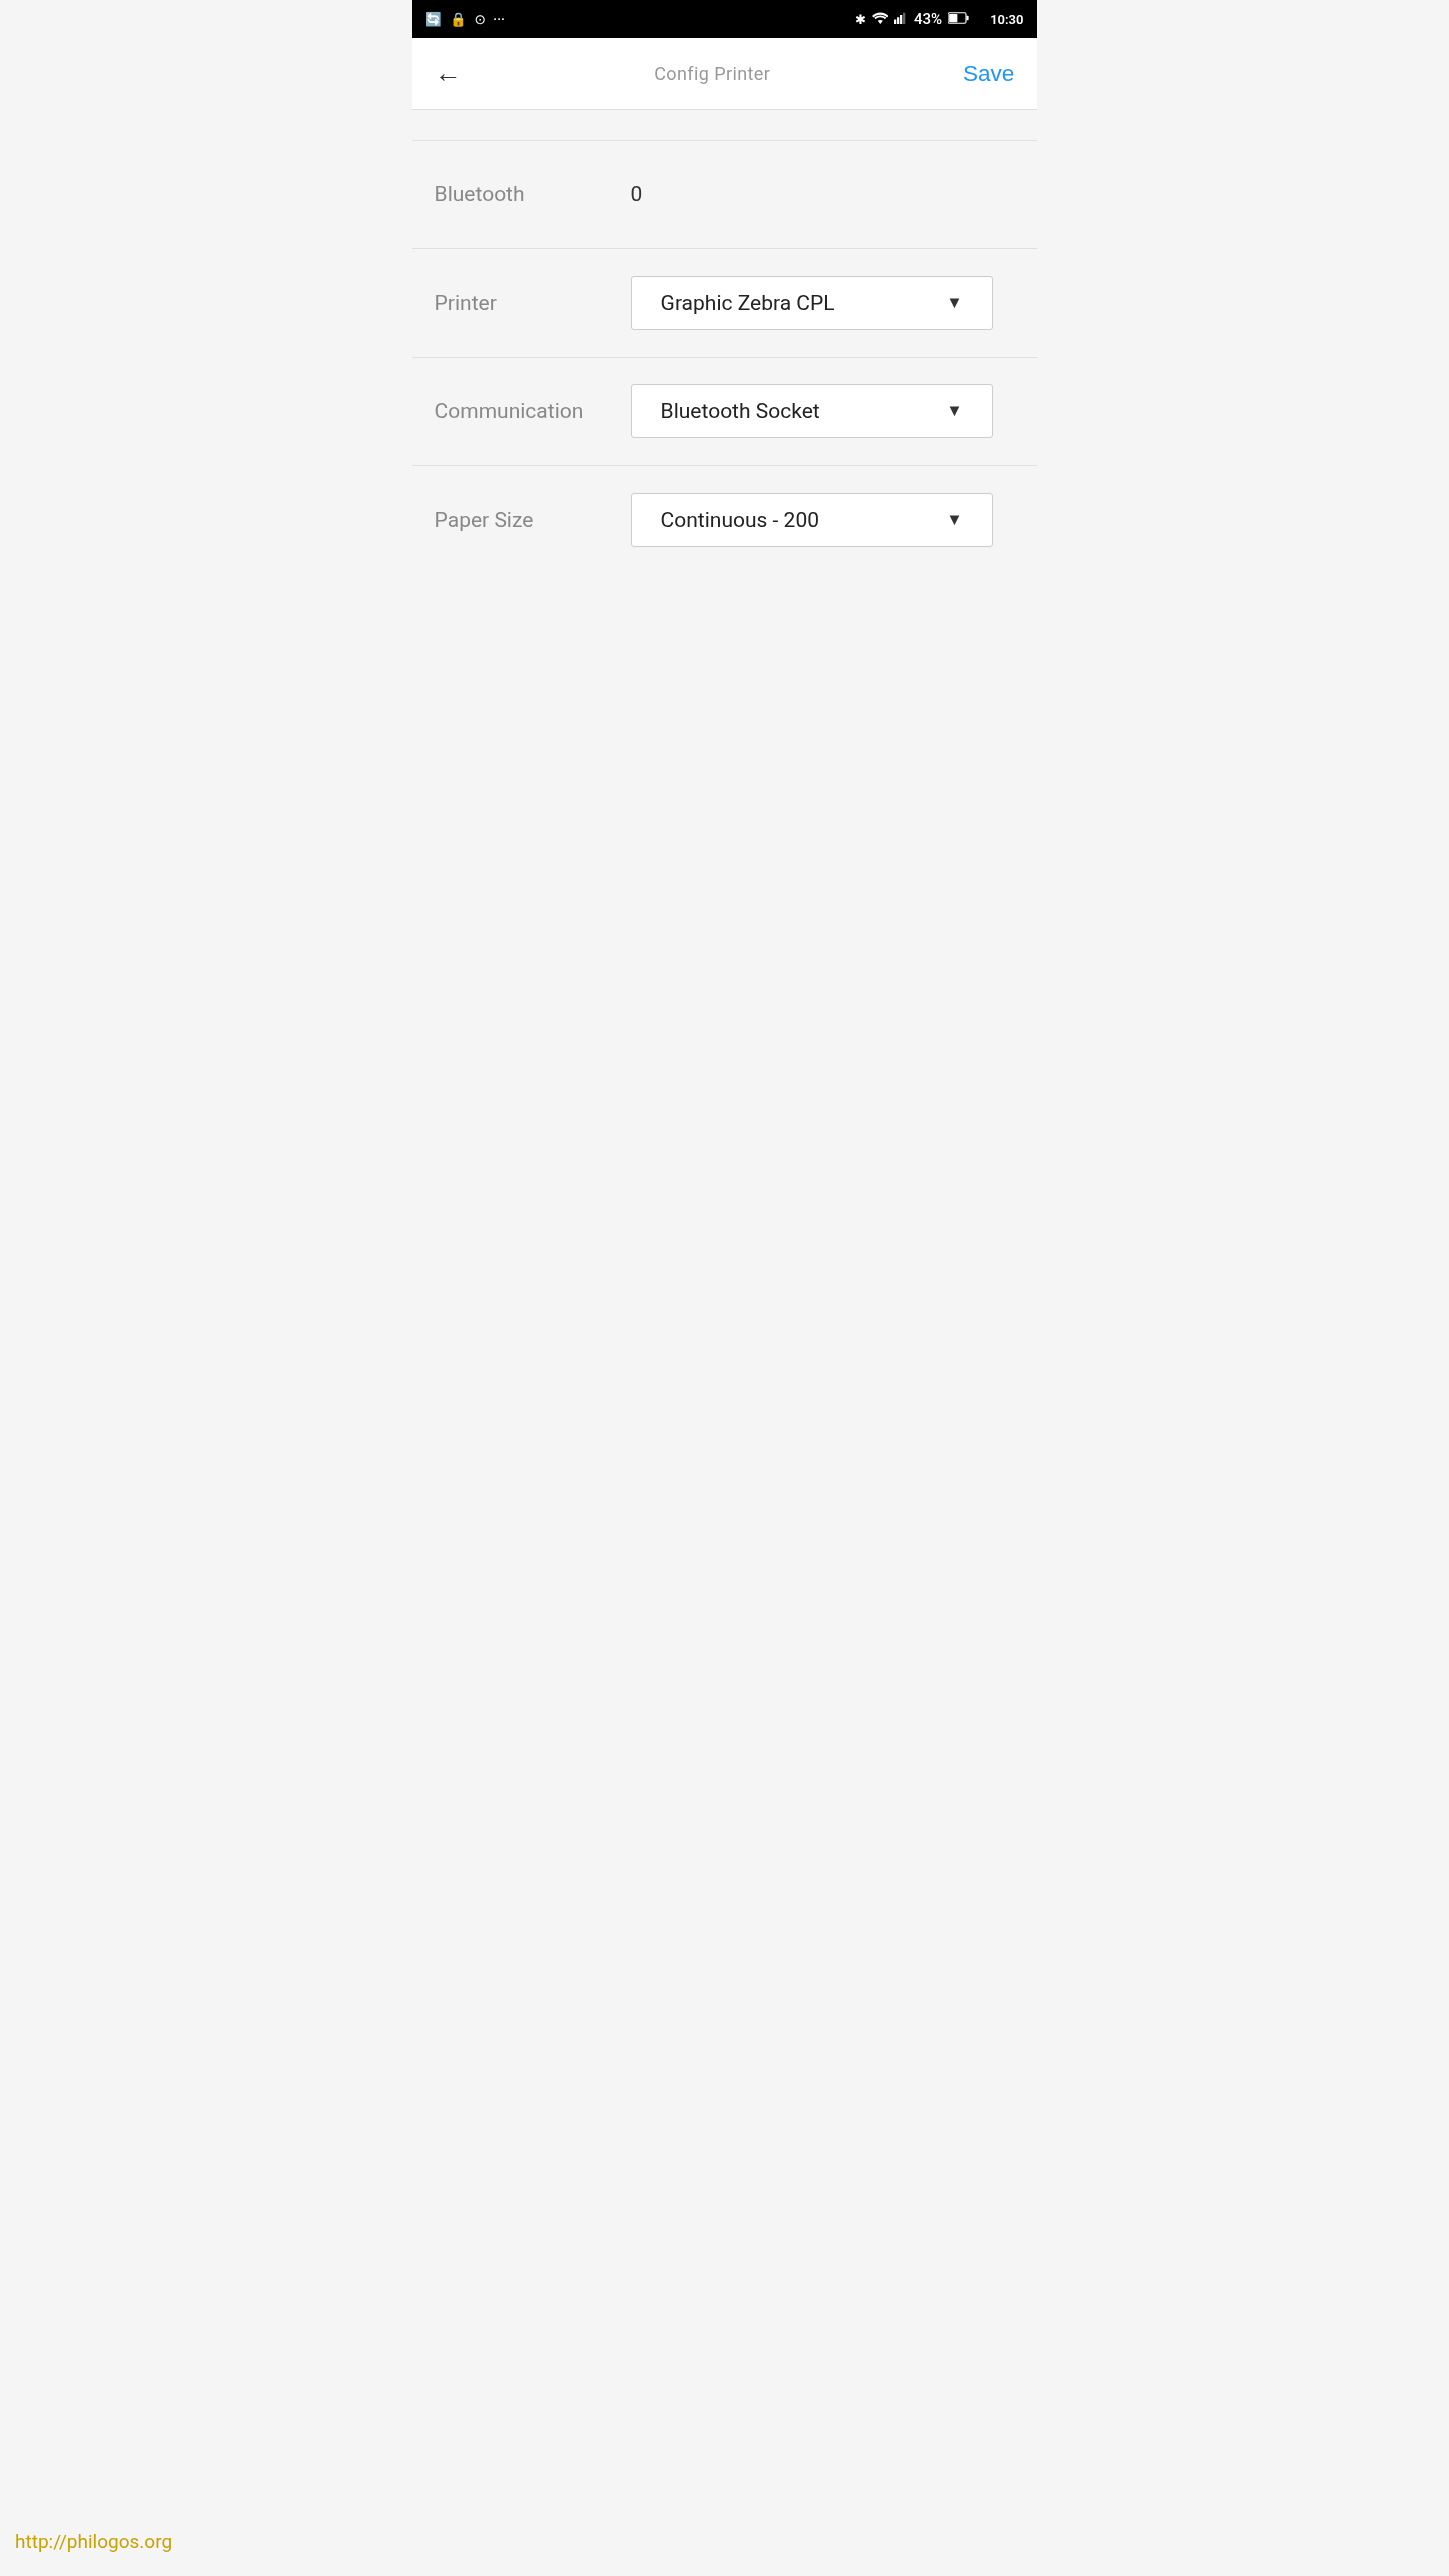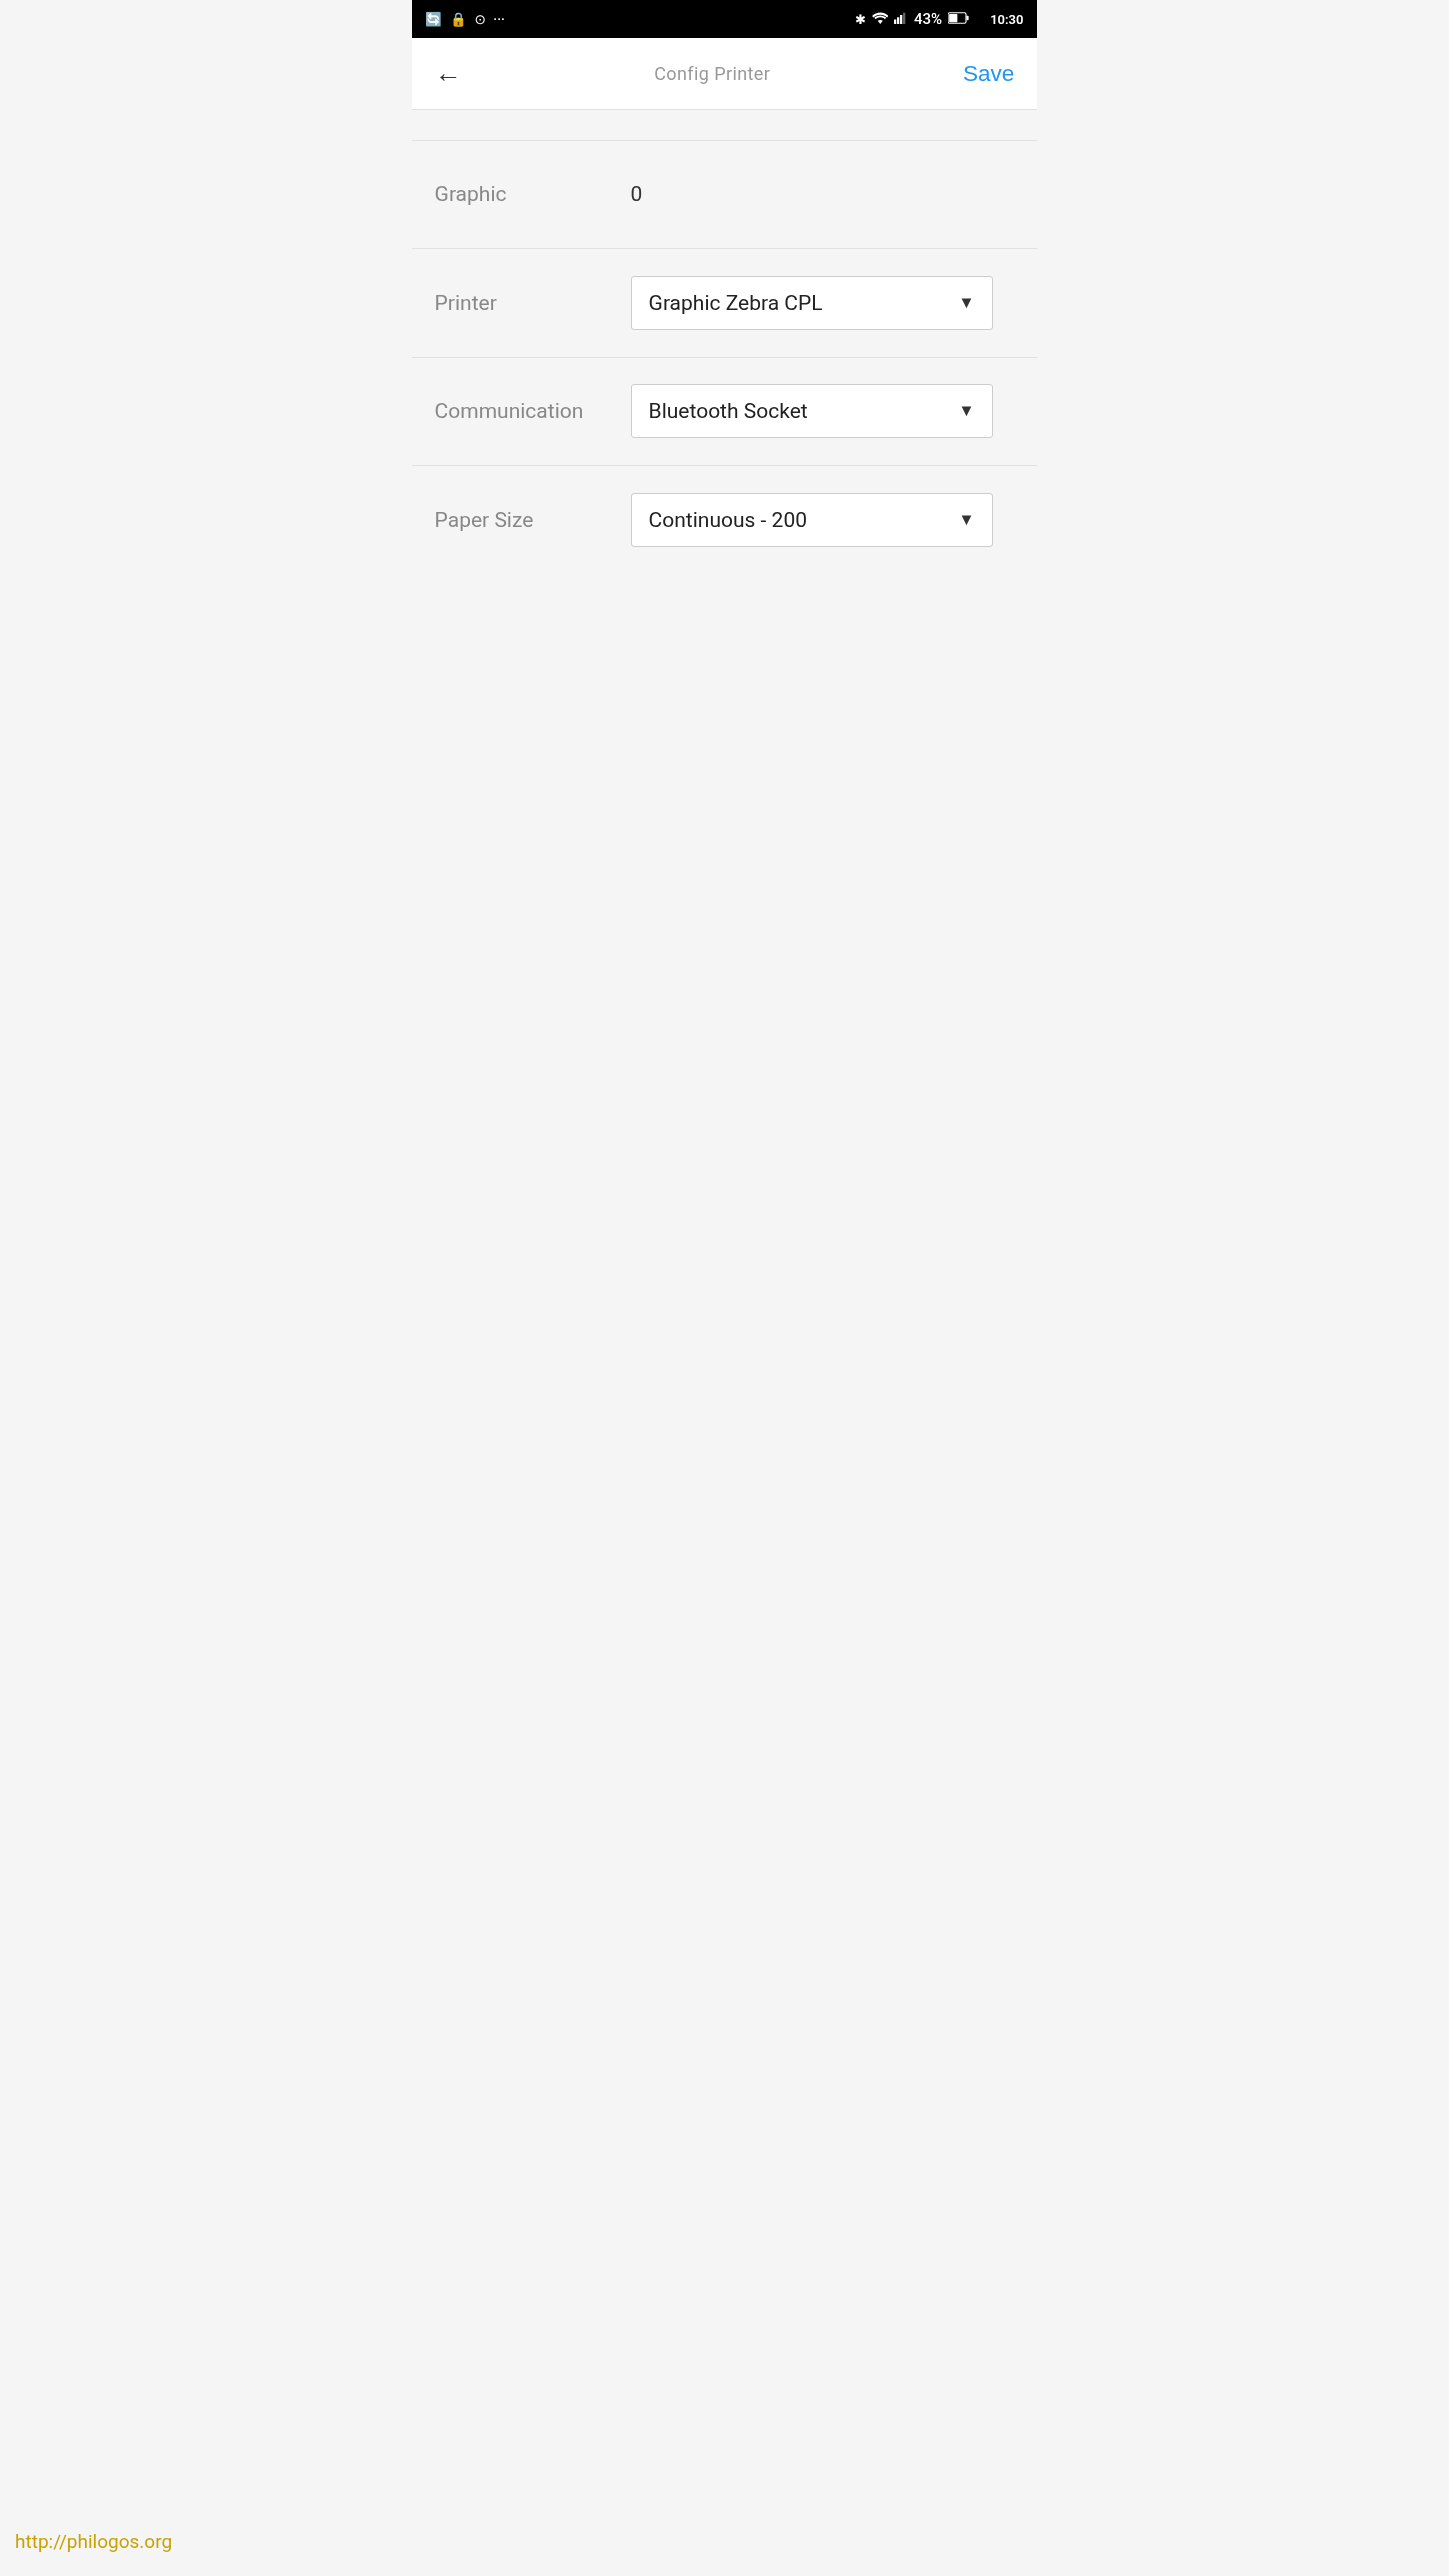--- a/index.html
+++ b/index.html
@@ -149,21 +149,21 @@
     .dropdown {
       width: 100%;
       max-width: 362px;
       height: 54px;
       border: 1.1px solid #ccc;
       border-radius: 3px;
       background: #fff;
       display: flex;
       align-items: center;
       justify-content: space-between;
-      padding: 0 17px;
+      padding: 0 29px;
       cursor: pointer;
       font-size: 21px;
       color: #222;
     }
 
     .dropdown-text {
       flex: 1;
     }
 
     .dropdown-arrow {
@@ -244,21 +244,21 @@
 </div>
 
 <div class="content">
 
 
   <div class="divider"></div>
 
   <div class="form-section">
 
     <div class="form-row">
-      <span class="form-label">Graphic</span>
+      <span class="form-label">Bluetooth</span>
       <span class="form-value">0</span>
     </div>
 
     <div class="divider"></div>
 
     <div class="form-row">
       <span class="form-label">Printer</span>
       <div class="dropdown-wrapper">
         <div class="dropdown">
           <span class="dropdown-text">Graphic Zebra CPL</span>

